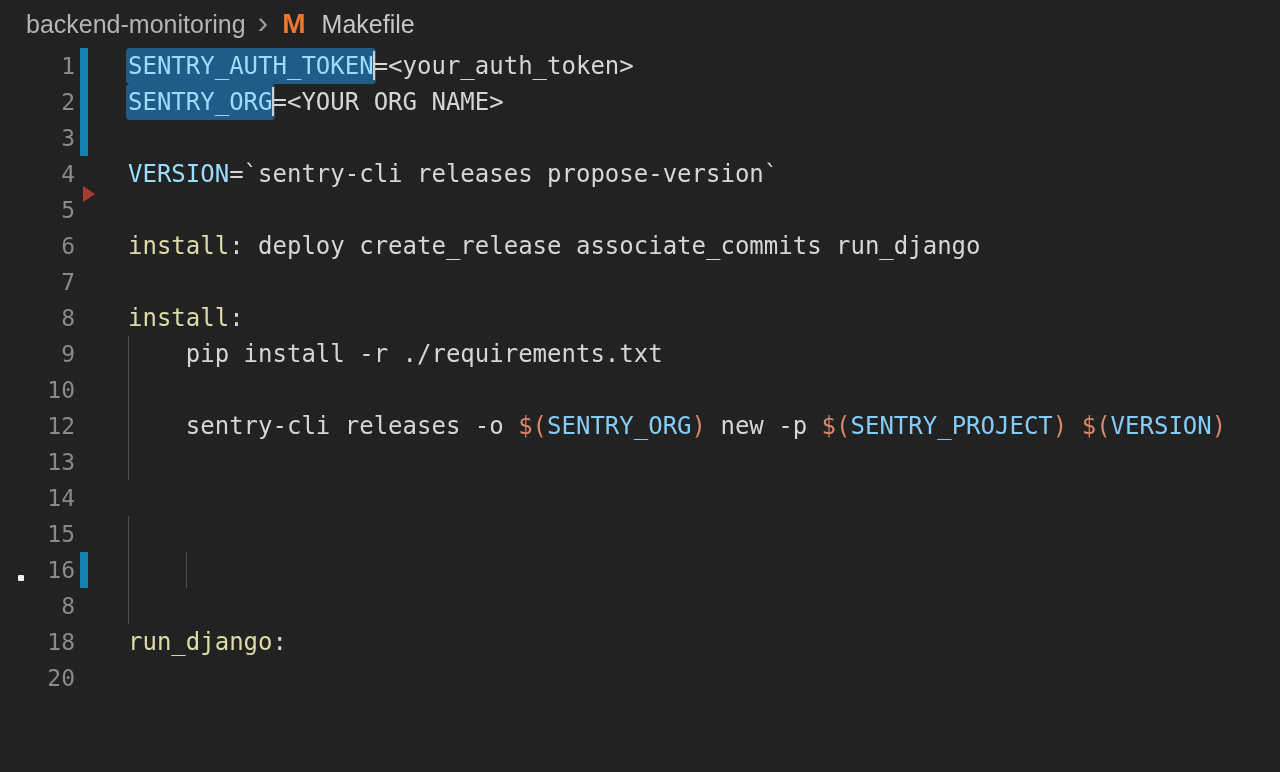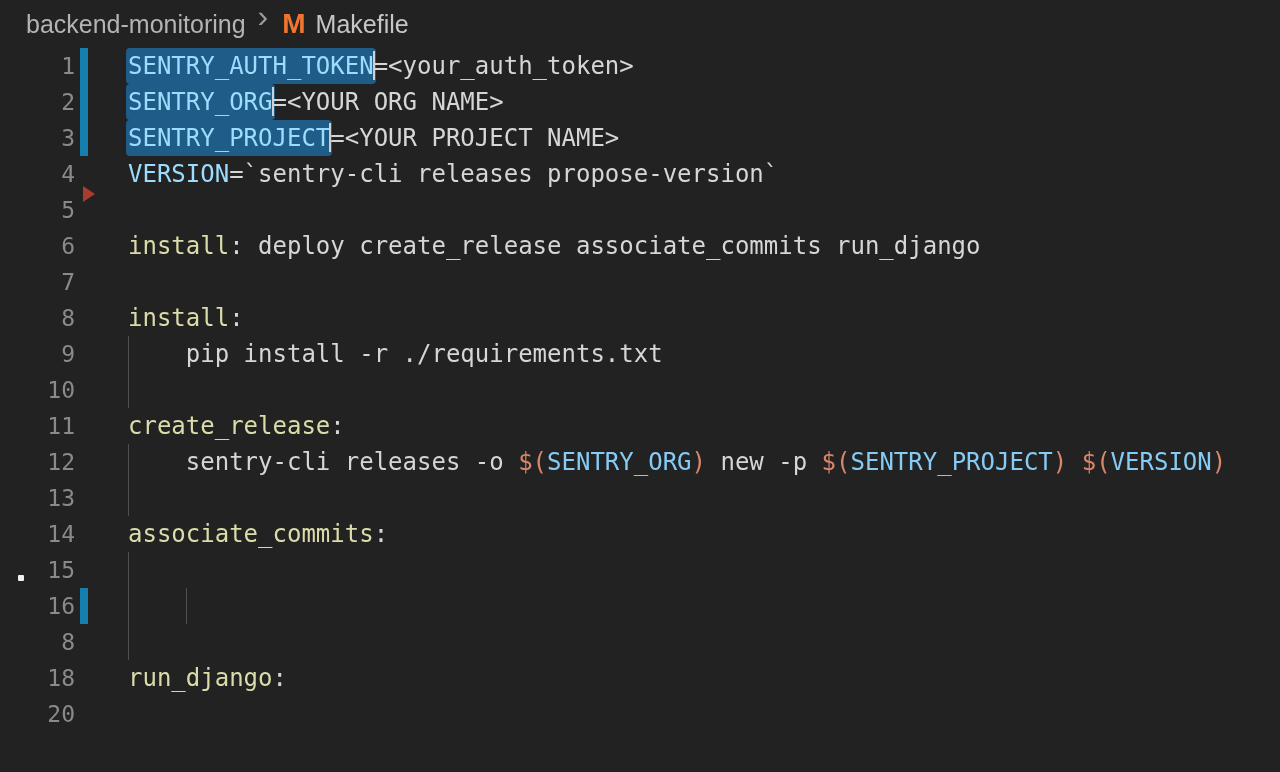--- a/index.html
+++ b/index.html
@@ -27,41 +27,42 @@
     width:1280px;height:772px;
     background:var(--bg);
     overflow:hidden;
     font-family:"Liberation Sans", sans-serif;
     position:relative;
   }
   
   .breadcrumb{
     height:48px;
     display:flex;
+    align-items:center;
     padding-left:26px;
     font-size:25px;
     color:var(--breadcrumb-text);
     user-select:none;
   }
   .breadcrumb .crumb{display:flex;align-items:center;cursor:pointer;}
   .breadcrumb .sep{
     color:var(--breadcrumb-sep);
     font-size:32px;
     line-height:1;
     margin:0 14px 4px 12px;
     font-weight:300;
   }
   .breadcrumb .m-icon{
     color:var(--makefile-icon);
     font-weight:700;
     font-size:28px;
     margin-right:10px;
     font-family:"Liberation Sans", sans-serif;
   }
-  .breadcrumb .file-label{color:var(--breadcrumb-file);}
+  .breadcrumb .file-label{color:var(--breadcrumb-file);margin-left:6px;}
   
   .editor{
     position:absolute;
     left:0;top:48px;
     width:1280px;
     font-family:"DejaVu Sans Mono", monospace;
     font-size:24px;
   }
   .line{
     position:relative;
@@ -152,21 +153,20 @@
       <div class="code"><span class="seg-v sel">SENTRY_AUTH_TOKEN</span><span class="caret"></span><span class="seg-t">=&lt;your_auth_token&gt;</span></div>
     </div>
     <div class="line">
       <div class="num">2</div>
       <div class="modbar"></div>
       <div class="code"><span class="seg-v sel">SENTRY_ORG</span><span class="caret"></span><span class="seg-t">=&lt;YOUR ORG NAME&gt;</span></div>
     </div>
     <div class="line">
       <div class="num">3</div>
       <div class="modbar"></div>
-      <div class="code"><span class="seg-v sel">SENTRY_PROJECT</span><span class="caret"></span><span class="seg-t">=&lt;YOUR PROJECT NAME&gt;</span></div>
     </div>
     <div class="line">
       <div class="num">4</div>
       <div class="code"><span class="seg-v">VERSION</span><span class="seg-t">=`sentry-cli releases propose-version`</span></div>
     </div>
     <div class="line">
       <div class="num">5</div>
       <div class="code"></div>
     </div>
     <div class="line">
@@ -185,36 +185,31 @@
       <div class="num">9</div>
       <div class="guide" style="left: 128px;"></div>
       <div class="code"><span class="seg-t">    pip install -r ./requirements.txt</span></div>
     </div>
     <div class="line">
       <div class="num">10</div>
       <div class="guide" style="left: 128px;"></div>
       <div class="code"></div>
     </div>
     <div class="line">
-      <div class="num">11</div>
-      <div class="code"><span class="seg-g">create_release</span><span class="seg-t">:</span></div>
-    </div>
-    <div class="line">
       <div class="num">12</div>
       <div class="guide" style="left: 128px;"></div>
       <div class="code"><span class="seg-t">    sentry-cli releases -o </span><span class="seg-p">$(</span><span class="seg-i">SENTRY_ORG</span><span class="seg-p">)</span><span class="seg-t"> new -p </span><span class="seg-p">$(</span><span class="seg-i">SENTRY_PROJECT</span><span class="seg-p">)</span><span class="seg-t"> </span><span class="seg-p">$(</span><span class="seg-i">VERSION</span><span class="seg-p">)</span></div>
     </div>
     <div class="line">
       <div class="num">13</div>
       <div class="guide" style="left: 128px;"></div>
       <div class="code"></div>
     </div>
     <div class="line">
       <div class="num">14</div>
-      <div class="code"><span class="seg-g">associate_commits</span><span class="seg-t">:</span></div>
     </div>
     <div class="line">
       <div class="num">15</div>
       <div class="guide" style="left: 128px;"></div>
     </div>
     <div class="line">
       <div class="num">16</div>
       <div class="modbar"></div>
       <div class="guide" style="left: 128px;"></div>
       <div class="guide" style="left: 185.8px;"></div>

